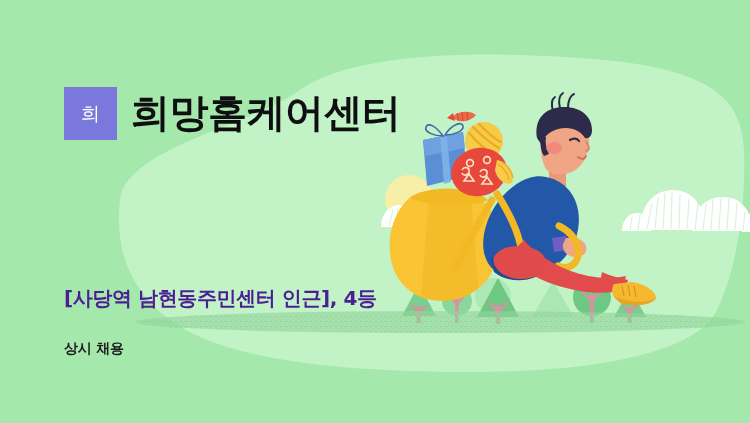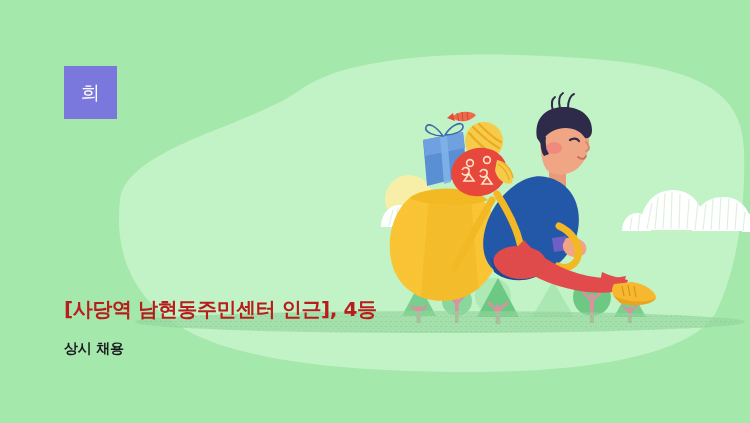--- a/index.html
+++ b/index.html
@@ -71,24 +71,24 @@
     font-weight: 700;
     color: #0f0f12;
     line-height: 1.08;
     letter-spacing: -0.5px;
     white-space: nowrap;
   }
 
   .location-line {
     position: absolute;
     left: 64px;
-    top: 296px;
+    top: 285px;
     font-size: 20px;
     font-weight: 700;
-    color: #b91c1c;
+    color: #4c1d95;
     letter-spacing: -0.4px;
     white-space: nowrap;
   }
 
   .status-line {
     position: absolute;
     left: 64px;
     top: 340px;
     font-size: 14px;
     font-weight: 700;
@@ -419,19 +419,20 @@
           <line x1="634" y1="286" x2="636" y2="297"></line>
         </g>
       </g>
     </g>
   </svg>
 
   <div class="header-row">
     <div class="logo-badge">
       <span class="logo-text">희</span>
     </div>
+    <h1 class="company-title">희망홈케어센터</h1>
   </div>
 
   <div class="location-line">[사당역 남현동주민센터 인근], 4등</div>
 
   <div class="status-line">상시 채용</div>
 
 </div>
 
 </body></html>

